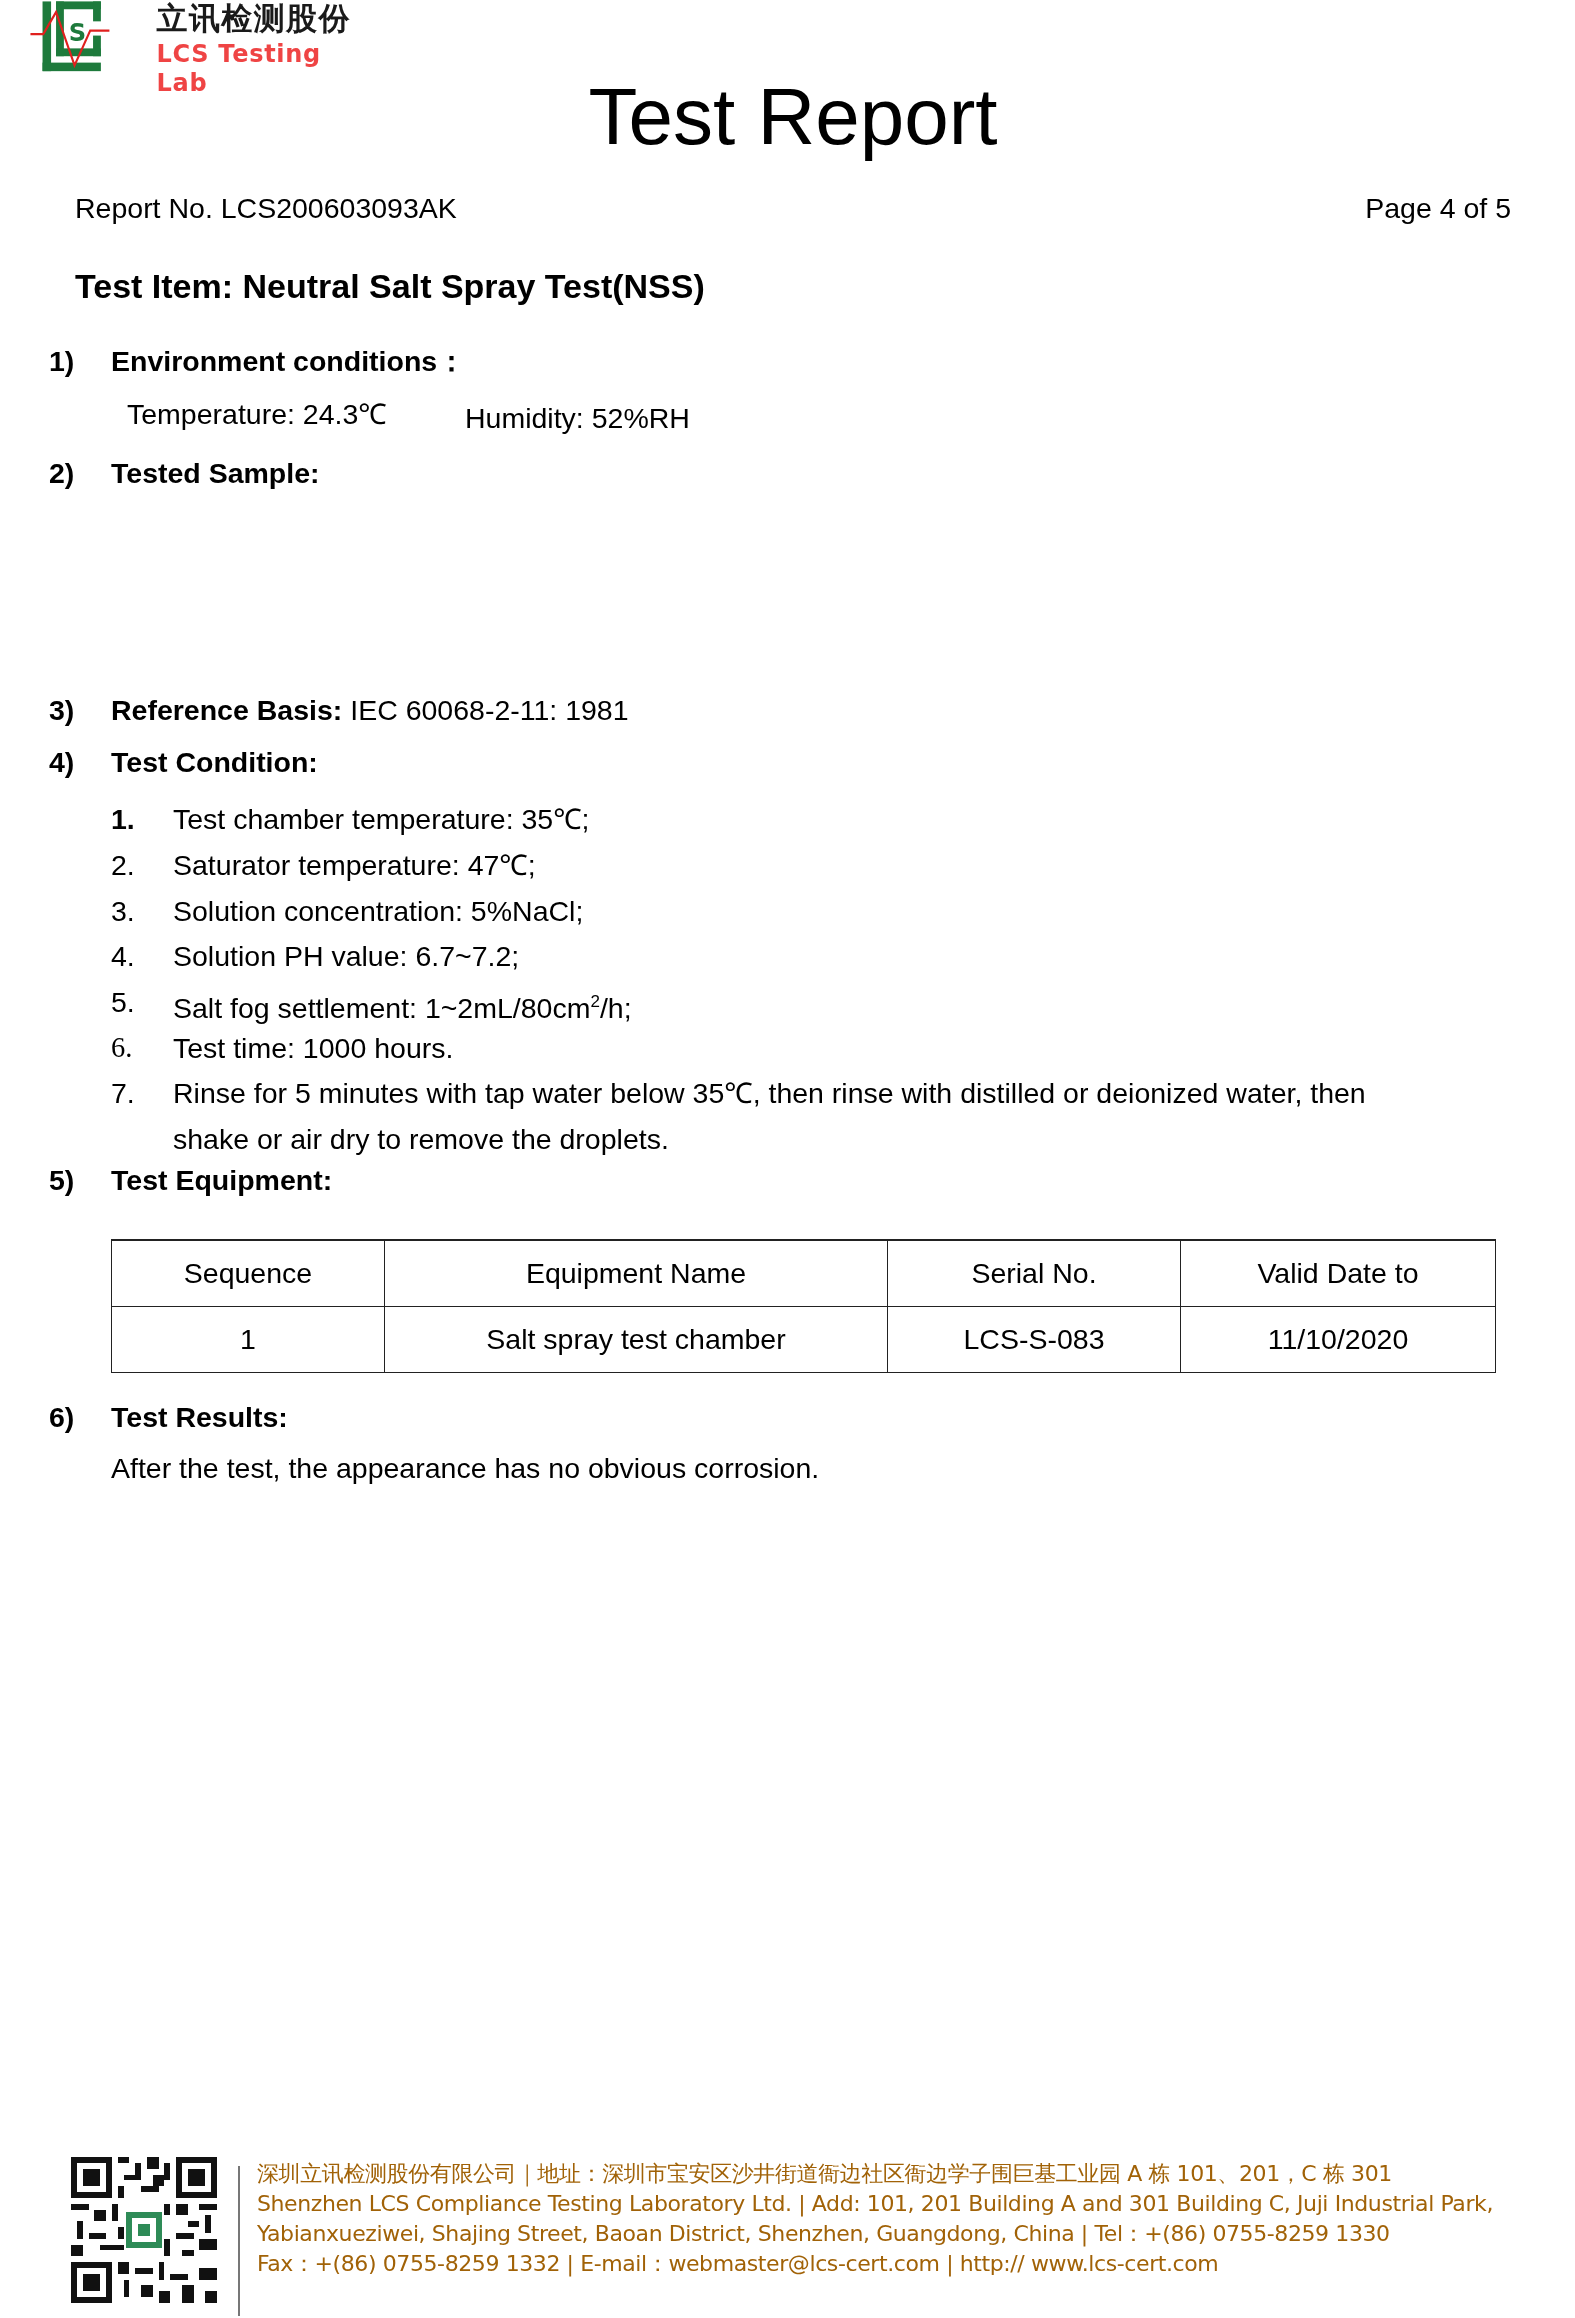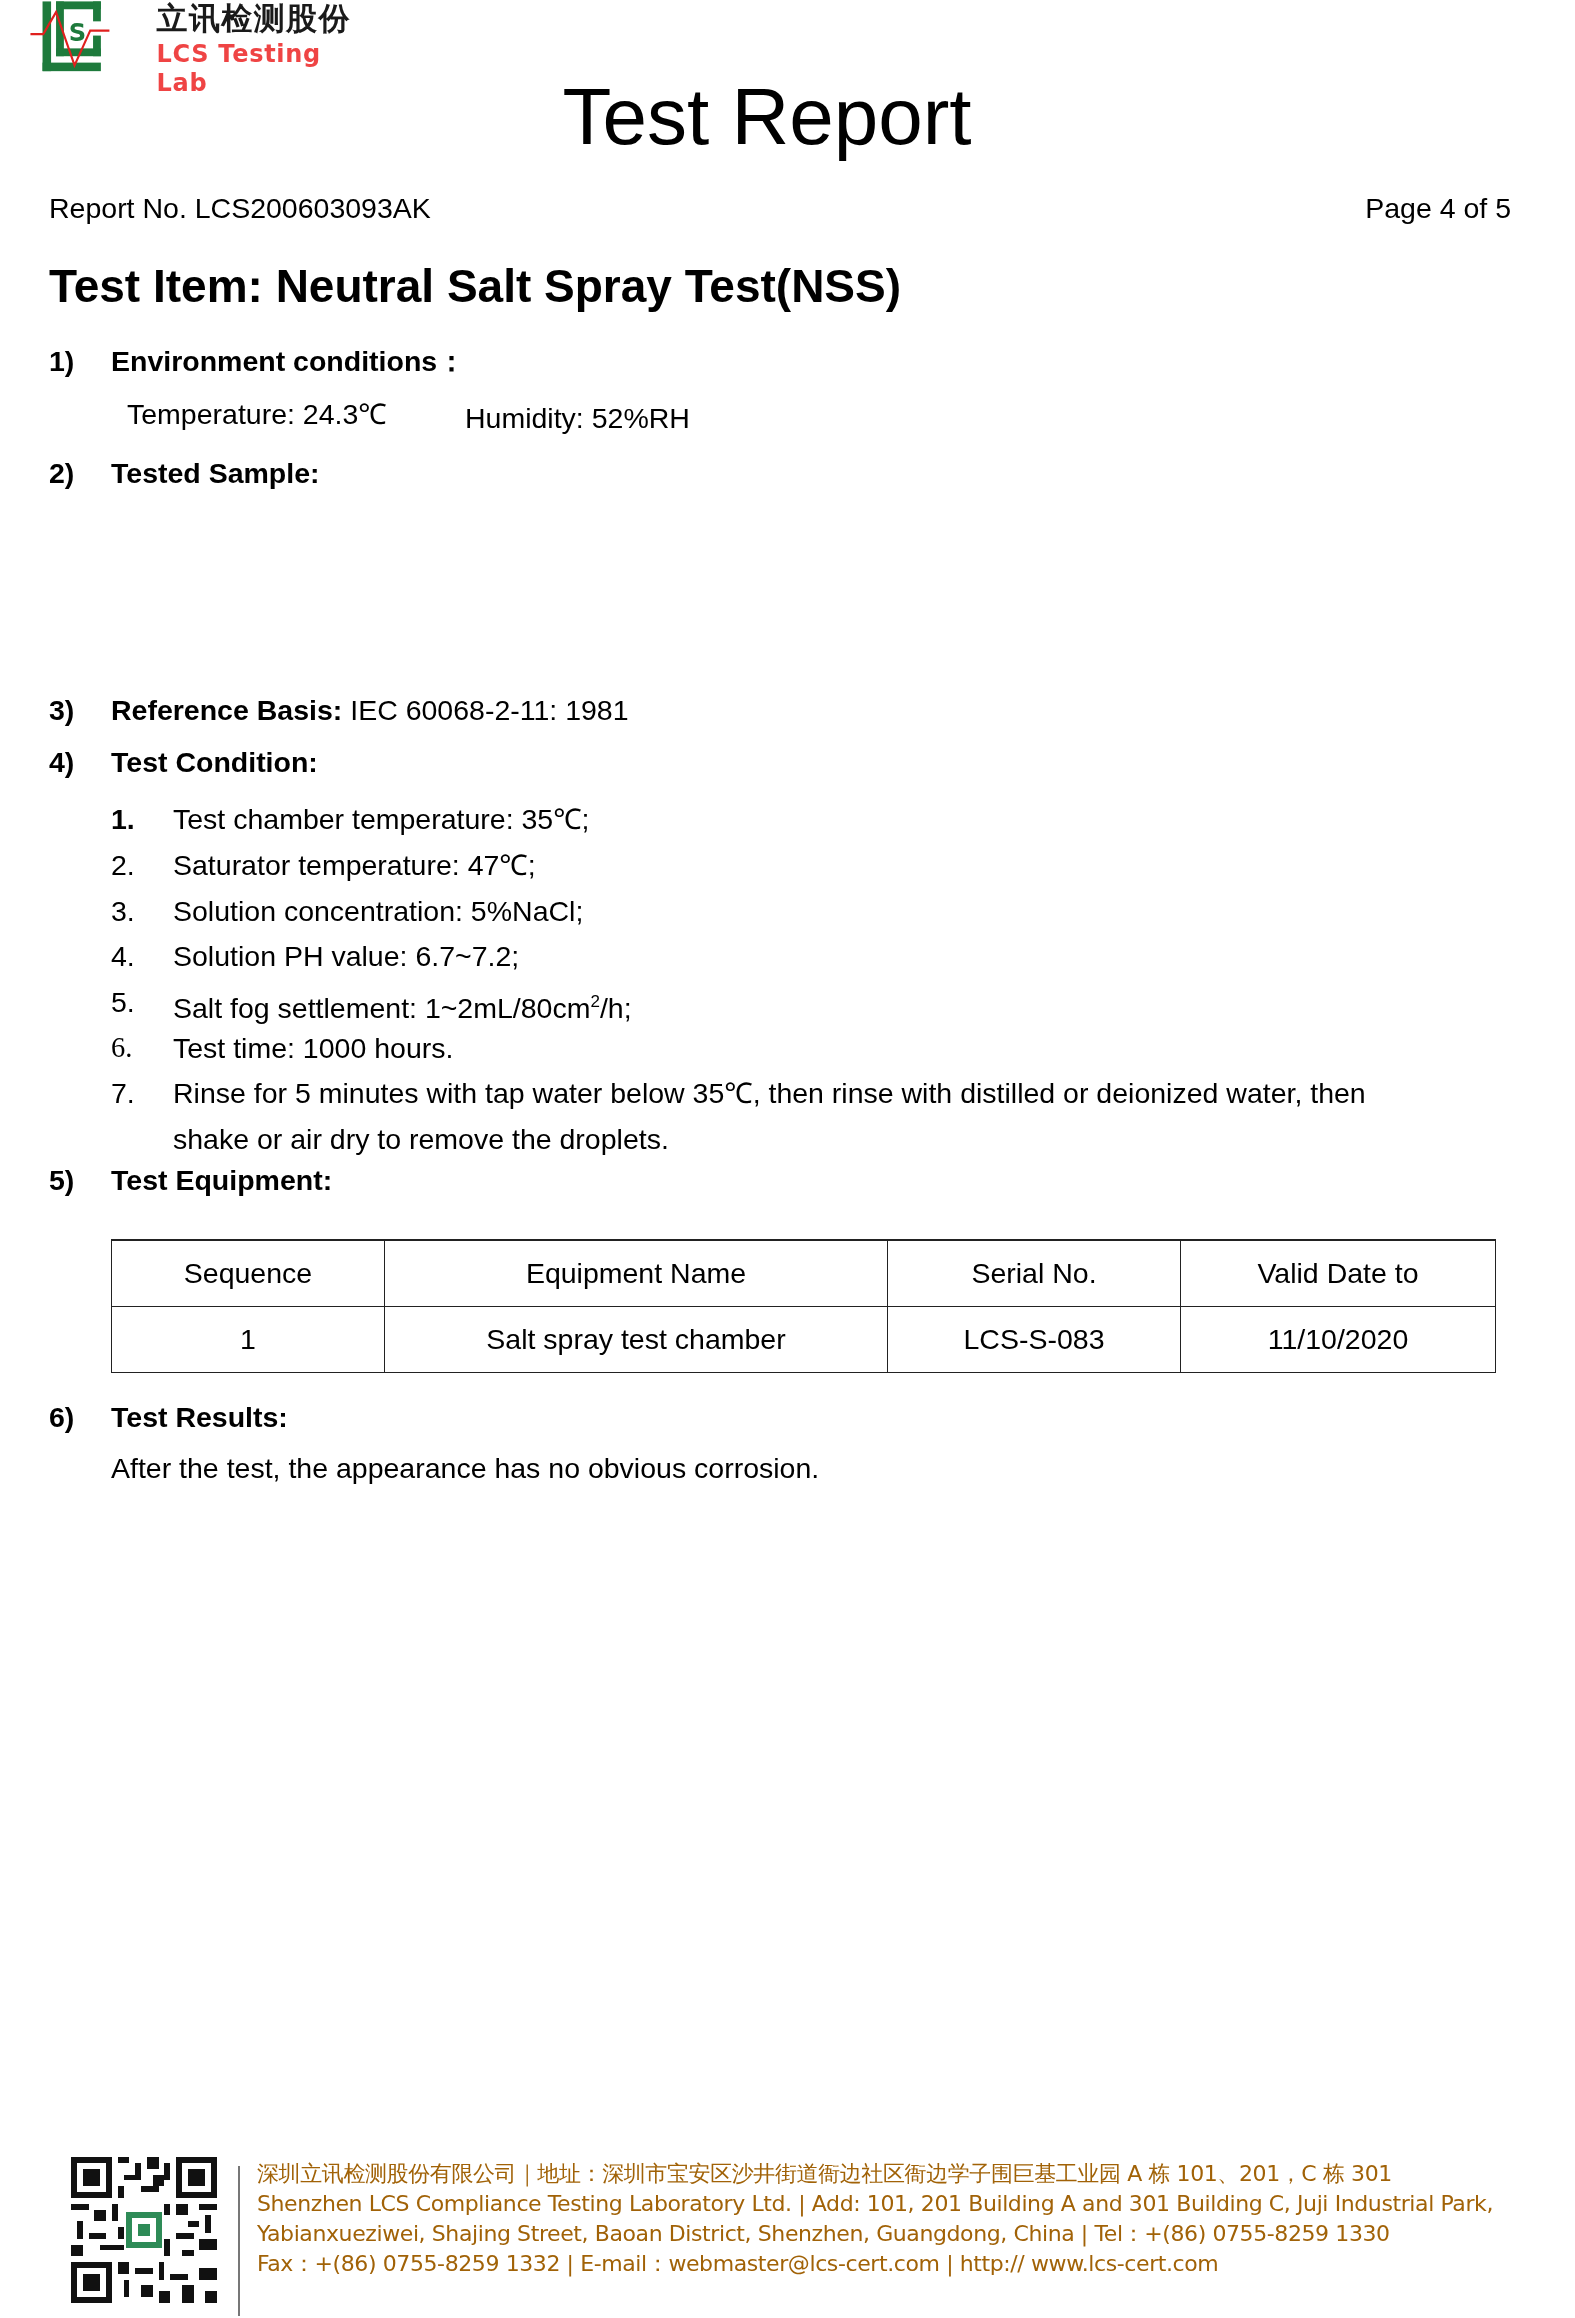--- a/index.html
+++ b/index.html
@@ -1,30 +1,30 @@
 <!DOCTYPE html>
 <html style="font-size:11.4px"><head>
 <meta charset="utf-8">
 <style>
   html, body { margin:0; padding:0; background:#ffffff; }
   body { width:1575px; height:2319px; position:relative; overflow:hidden;
          font-family:"Liberation Sans", sans-serif; color:#000; }
-  .abs { position:absolute; white-space:nowrap; }
+  .abs { position:absolute; white-space:nowrap;padding-left:26px; }
 
   
   #logo { position:absolute; left:28.5px; top:0; width:335px; height:74px; }
   #logo-cn { position:absolute; left:128px; top:0px; font-family:"DejaVu Sans", sans-serif;
              font-weight:bold; font-size:31px; letter-spacing:1.4px; color:#1a1a1a; line-height:37px; }
   #logo-en { position:absolute; left:128px; top:40px; font-family:"DejaVu Sans", sans-serif;
              font-weight:bold; font-size:24px; color:#ef4444; line-height:28.5px; letter-spacing:0.7px; }
 
   #doc-title { left:0; width:1534px; text-align:center; top:70px; font-size:80px; line-height:93px; }
   #report-no { left:49px; top:191px; font-size:28.5px; line-height:34px; }
   #page-info { right:64px; top:191px; font-size:28.5px; line-height:34px; }
-  #test-item { left:49px; top:258px; font-size:46px; font-weight:bold; line-height:57px; }
+  #test-item { left:49px; top:258px; font-size:34px; font-weight:bold; line-height:57px; }
 
   .sec-num { position:absolute; left:49px; font-weight:bold; font-size:28.5px; line-height:36px; }
   .sec-lbl { position:absolute; left:111px; font-weight:bold; font-size:28.5px; line-height:36px; white-space:nowrap; }
   .sec-lbl .plain { font-weight:normal; }
   .body-txt { position:absolute; font-size:28.5px; line-height:36px; white-space:nowrap; }
 
   table.grid { position:absolute; left:111px; width:1384px; border-collapse:collapse; table-layout:fixed; }
   table.grid td { border:1.4px solid #222; text-align:center; vertical-align:middle;
                   font-size:28.5px; height:65px; padding:0; }
   table.grid tr.hdr td { border-top:2.1px solid #222; }

